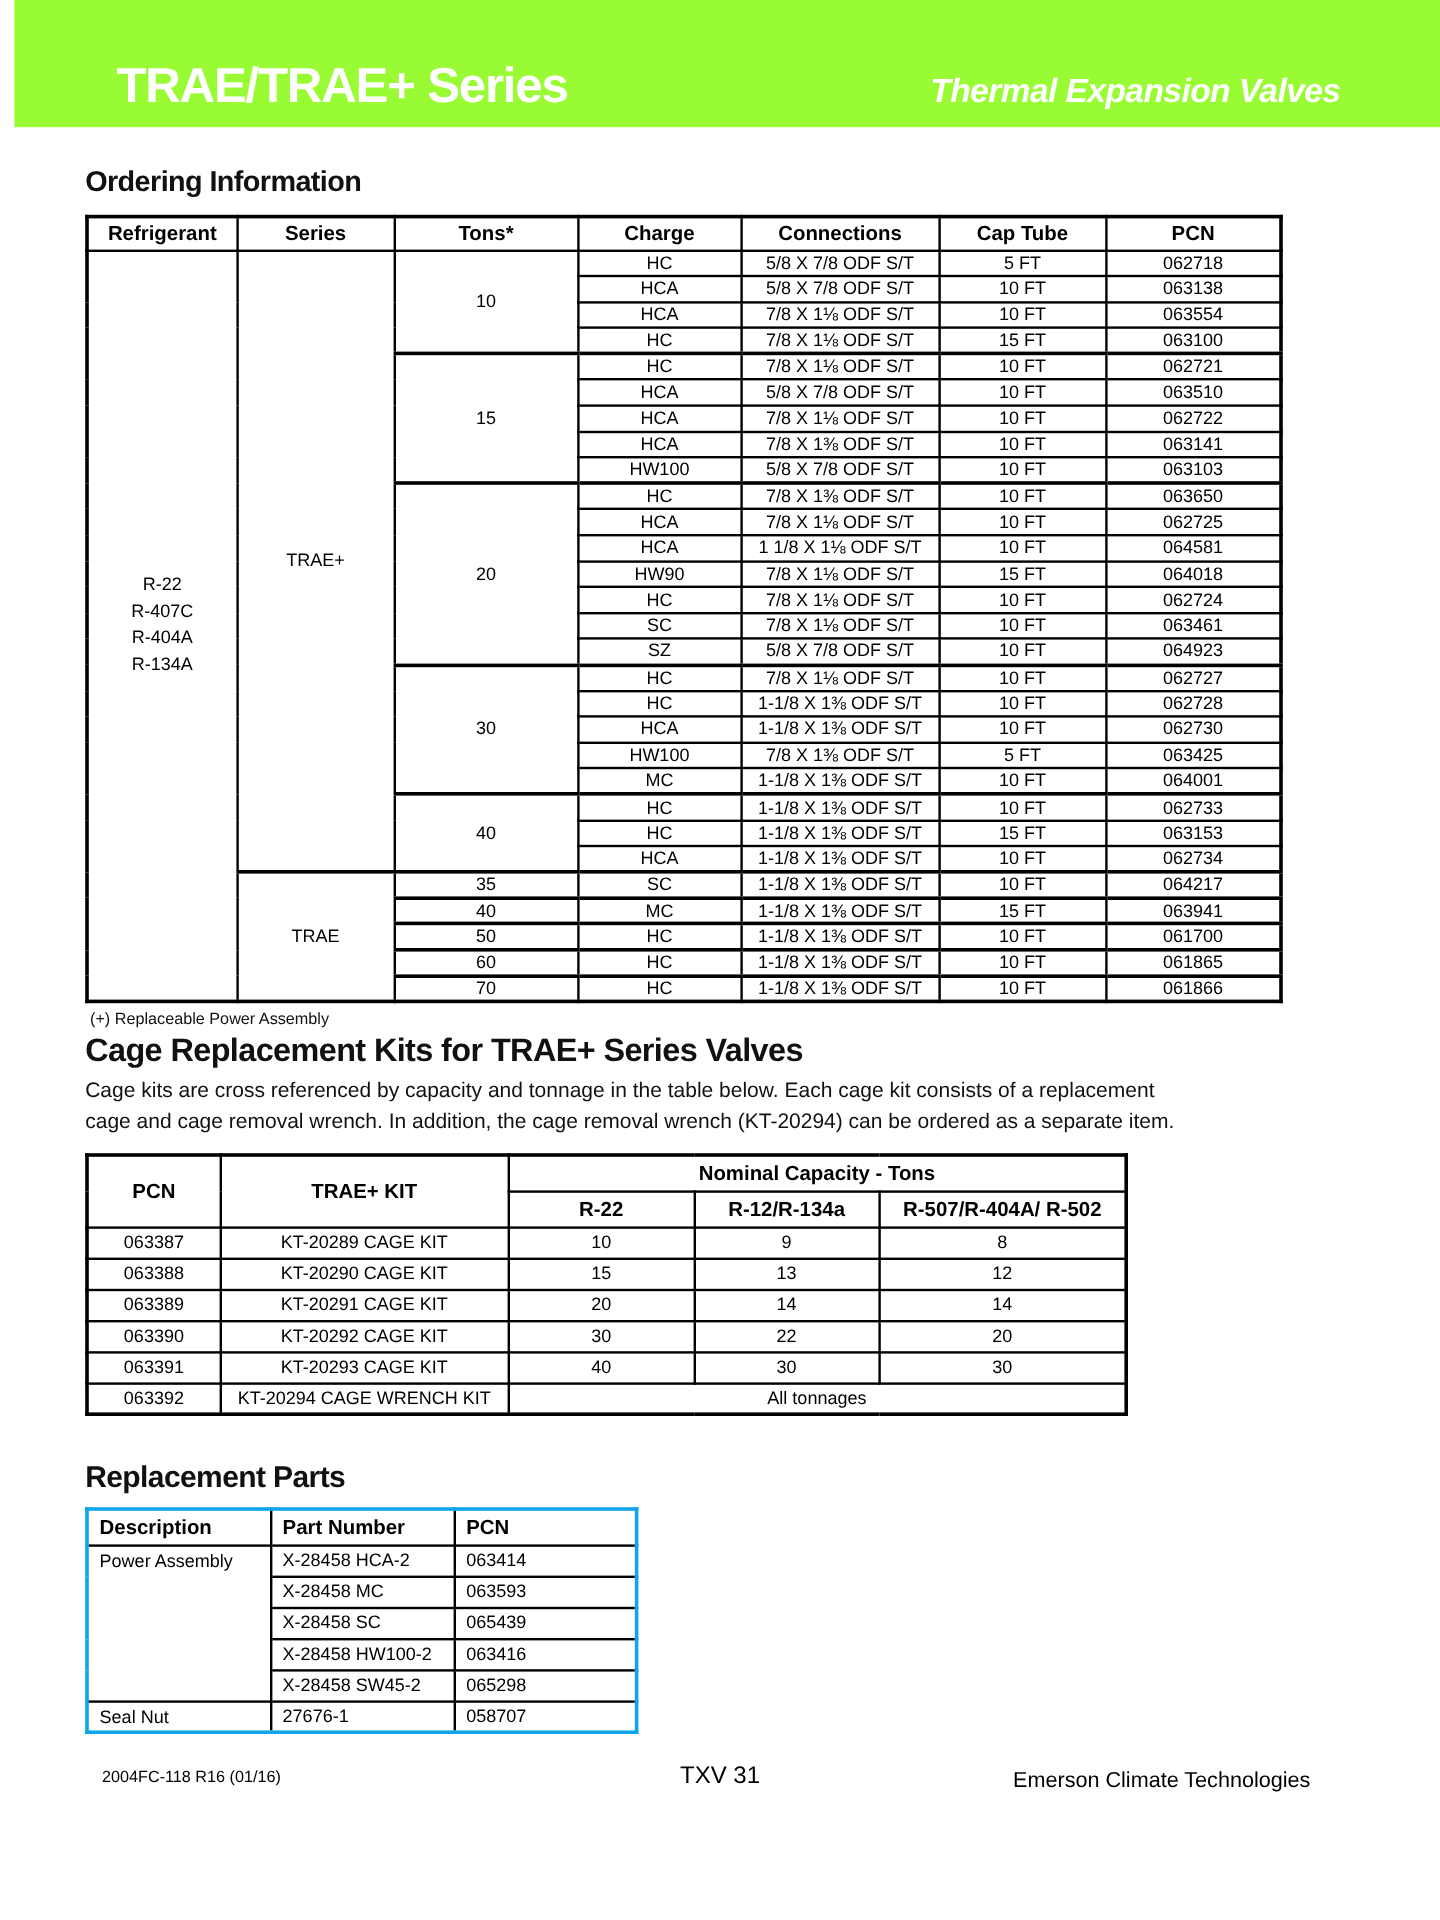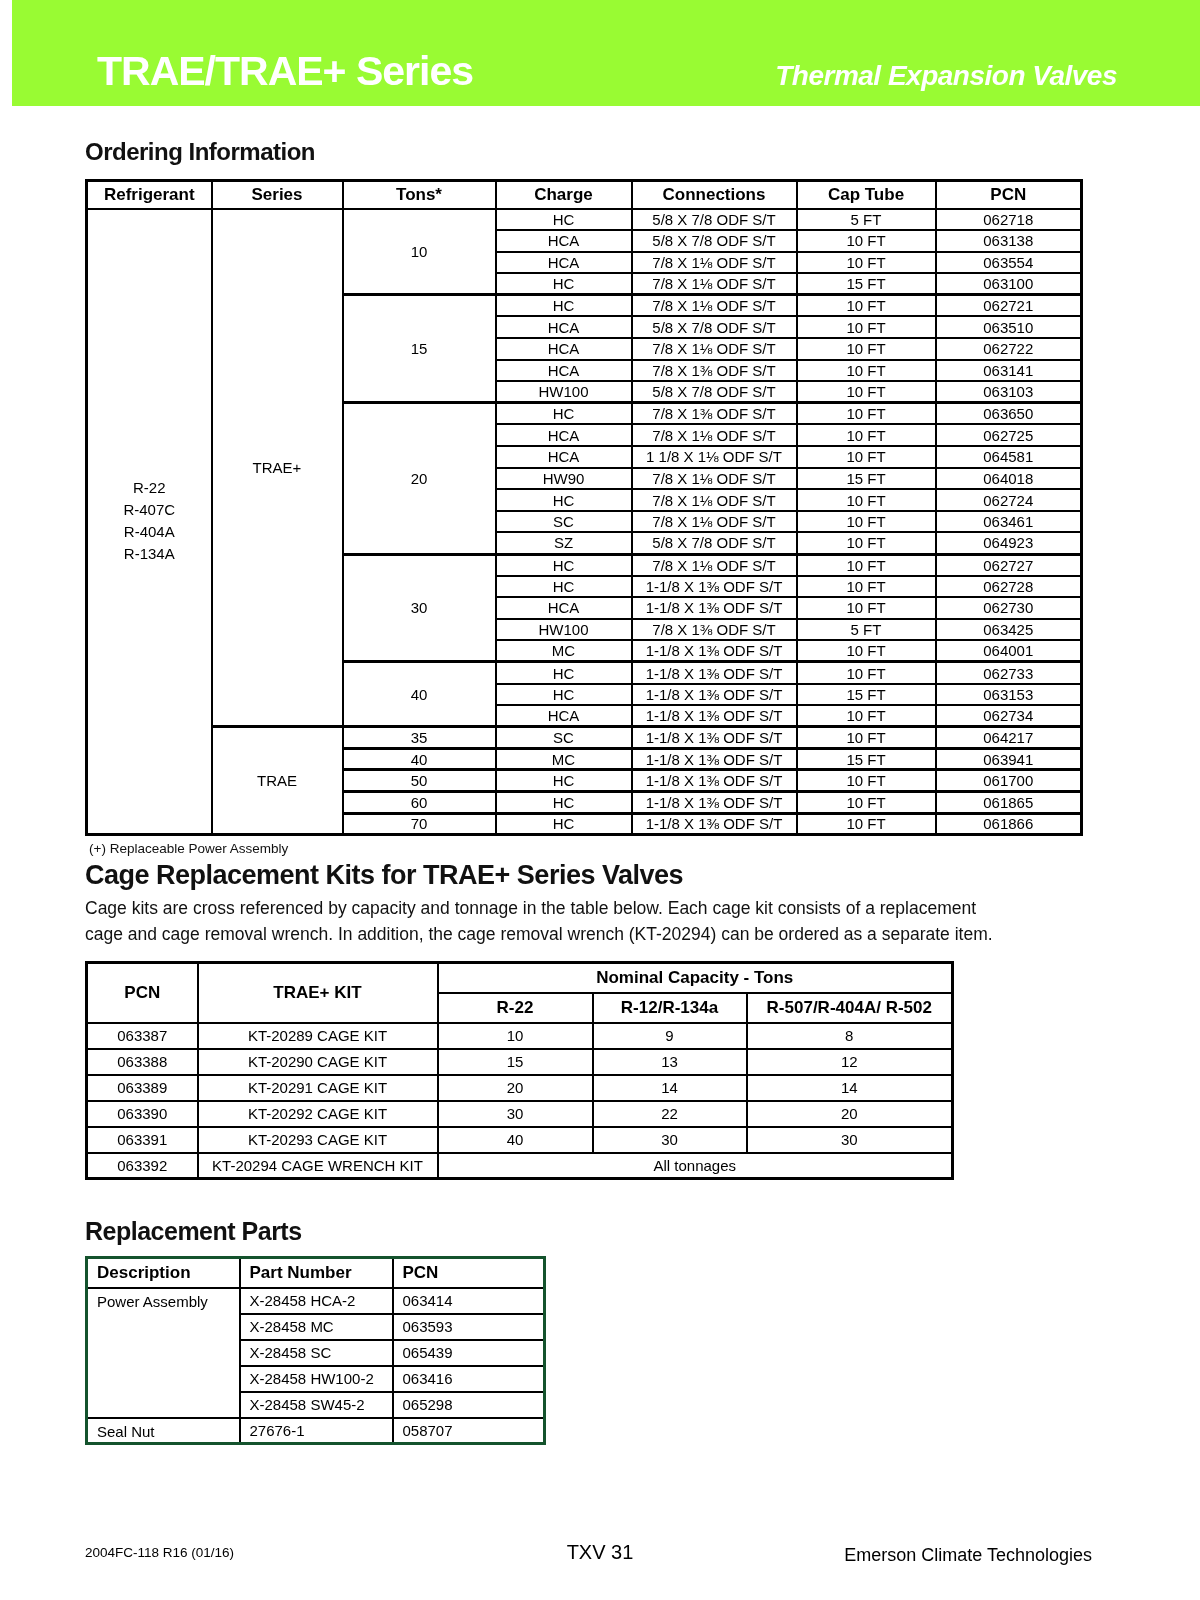--- a/index.html
+++ b/index.html
@@ -22,21 +22,21 @@
     margin-left: 12px;
   }
   .banner-inner { display: flex; width: 100%; align-items: baseline; justify-content: space-between; margin-top: 48px; }
   .banner-title {
     color: #fff; font-size: 41px; font-weight: bold; letter-spacing: -1px;
   }
   .banner-subtitle {
     color: #fff; font-size: 28px; font-weight: bold; font-style: italic; letter-spacing: -0.5px;
   }
 
-  .content { position: absolute; top: 106px; left: 85px; width: 1030px; }
+  .content { position: absolute; top: 106px; left: 71px; width: 1030px; }
 
   h2.section-heading {
     font-size: 24px; font-weight: bold; color: #111; letter-spacing: -0.5px;
   }
   #ordering-heading { margin-top: 32px; margin-bottom: 13px; }
 
   
   table { border-collapse: collapse; table-layout: fixed; }
   th, td { border: 2px solid #000; overflow: hidden; white-space: nowrap; }
   th { font-size: 17px; font-weight: bold; text-align: center; }
@@ -54,28 +54,28 @@
   
   #cage-heading { margin-top: 2px; margin-bottom: 4px; font-size: 27px; }
   .cage-desc { font-size: 17.5px; line-height: 26px; color: #111; }
 
   table.cage { width: 866px; border: 3px solid #000; margin-top: 14px; }
   table.cage th { height: 30px; }
   table.cage td { height: 26px; }
 
   
   #parts-heading { margin-top: 37px; margin-bottom: 10px; font-size: 25px; }
-  table.parts { width: 458px; border: 3px solid #14532d; }
+  table.parts { width: 458px; border: 3px solid #0ea5e9; }
   table.parts th { height: 30px; text-align: left; padding-left: 9px; }
   table.parts td { height: 26px; text-align: left; padding-left: 9px; }
   table.parts td.desc-cell { vertical-align: top; padding-top: 4px; }
 
   
   .footer {
-    position: absolute; top: 1539px; left: 0; width: 1200px; height: 30px;
+    position: absolute; top: 1467px; left: 0; width: 1200px; height: 30px;
   }
   .footer-left { position: absolute; left: 85px; top: 6px; font-size: 13.5px; }
   .footer-center { position: absolute; left: 0; right: 0; top: 2px; text-align: center; font-size: 20px; }
   .footer-right { position: absolute; right: 108px; top: 6px; font-size: 18px; }
 </style>
 </head>
 <body>
 
 <div class="banner">
   <div class="banner-inner">

